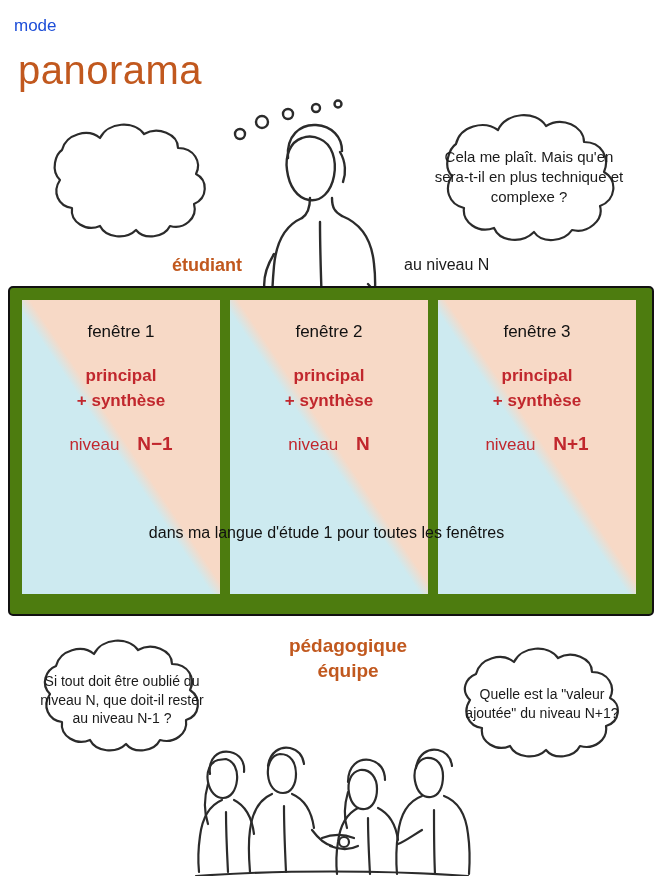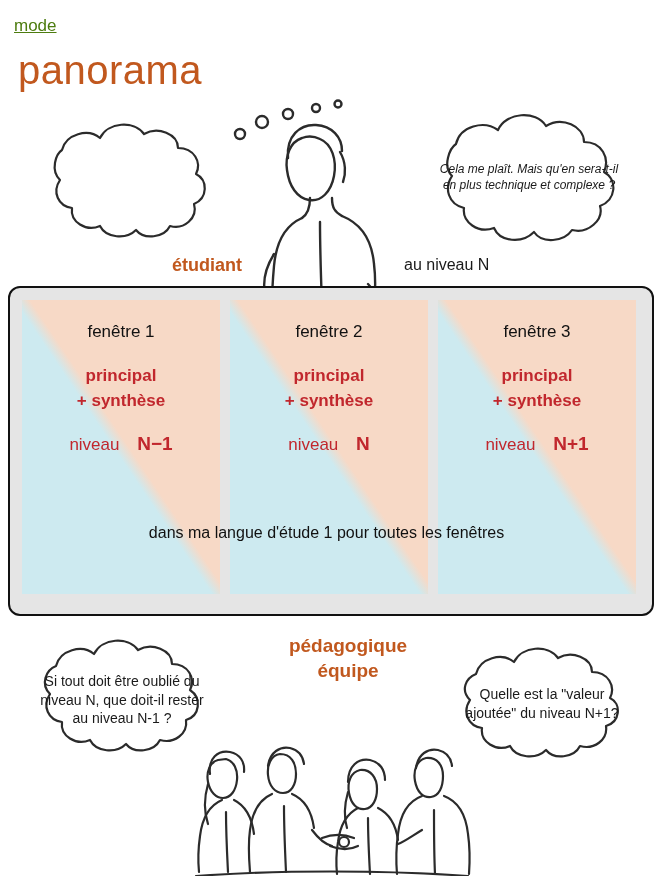--- a/index.html
+++ b/index.html
@@ -14,22 +14,21 @@
     position: relative;
     overflow: hidden;
   }
 
   
   .mode-label {
     position: absolute;
     left: 14px;
     top: 16px;
     font-size: 17px;
-    color: #4d7c0f;
-    text-decoration: underline;
+    color: #1d4ed8;
   }
   .panorama-title {
     position: absolute;
     left: 18px;
     top: 48px;
     font-size: 40px;
     font-weight: normal;
     color: #c1581e;
     letter-spacing: 0.5px;
   }
@@ -63,22 +62,21 @@
     top: 122px;
     width: 210px;
     height: 120px;
     font-size: 14.5px;
   }
   #bubble-student-right {
     left: 420px;
     top: 112px;
     width: 218px;
     height: 130px;
-    font-size: 12px;
-    font-style: italic;
+    font-size: 15px;
   }
   #bubble-team-left {
     left: 22px;
     top: 636px;
     width: 200px;
     height: 128px;
     font-size: 14px;
   }
   #bubble-team-right {
     left: 444px;
@@ -135,22 +133,22 @@
 
   
   .panel {
     position: absolute;
     left: 8px;
     top: 286px;
     width: 646px;
     height: 330px;
     box-sizing: border-box;
     border: 2.5px solid #111111;
-    border-radius: 12px;
-    background: #e5e5e5;
+    border-radius: 5px;
+    background: #4d7c0f;
     z-index: 3;
   }
   .windows-row {
     position: absolute;
     left: 12px;
     top: 12px;
     right: 12px;
     display: flex;
     gap: 10px;
   }

